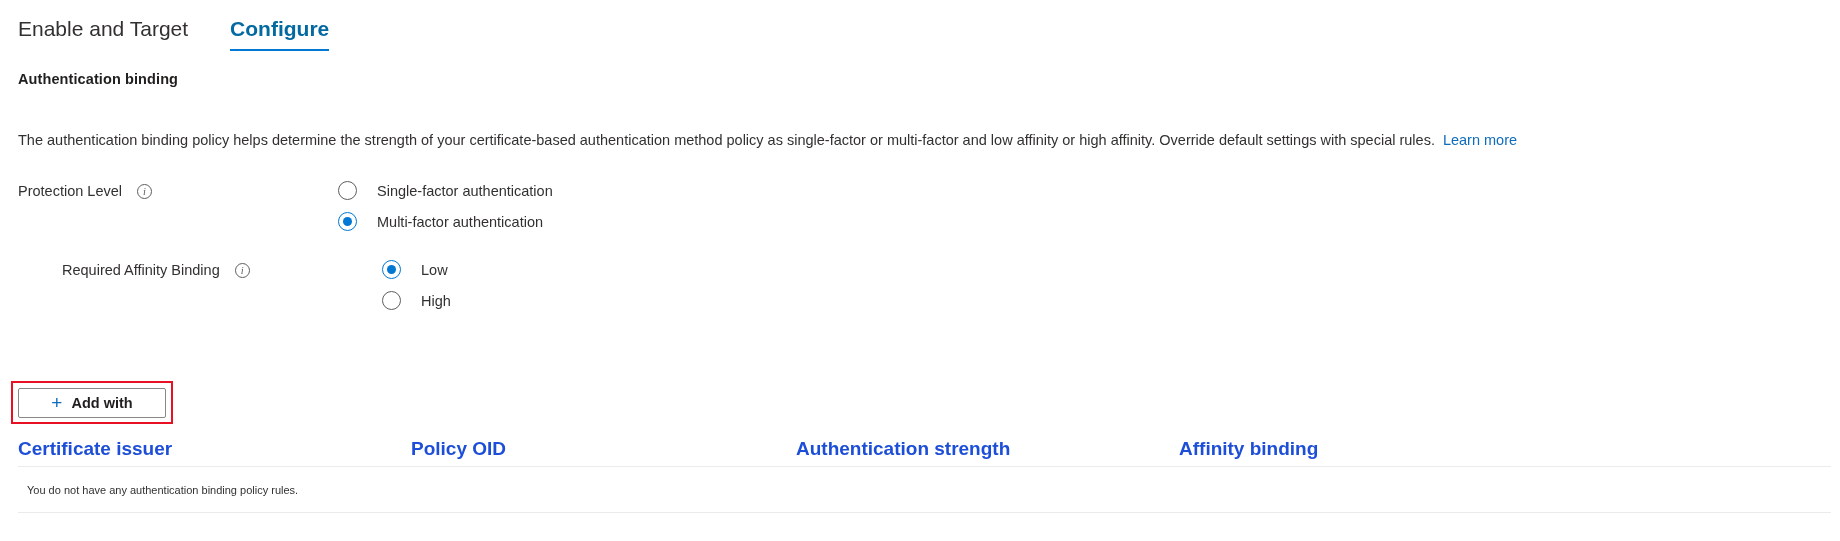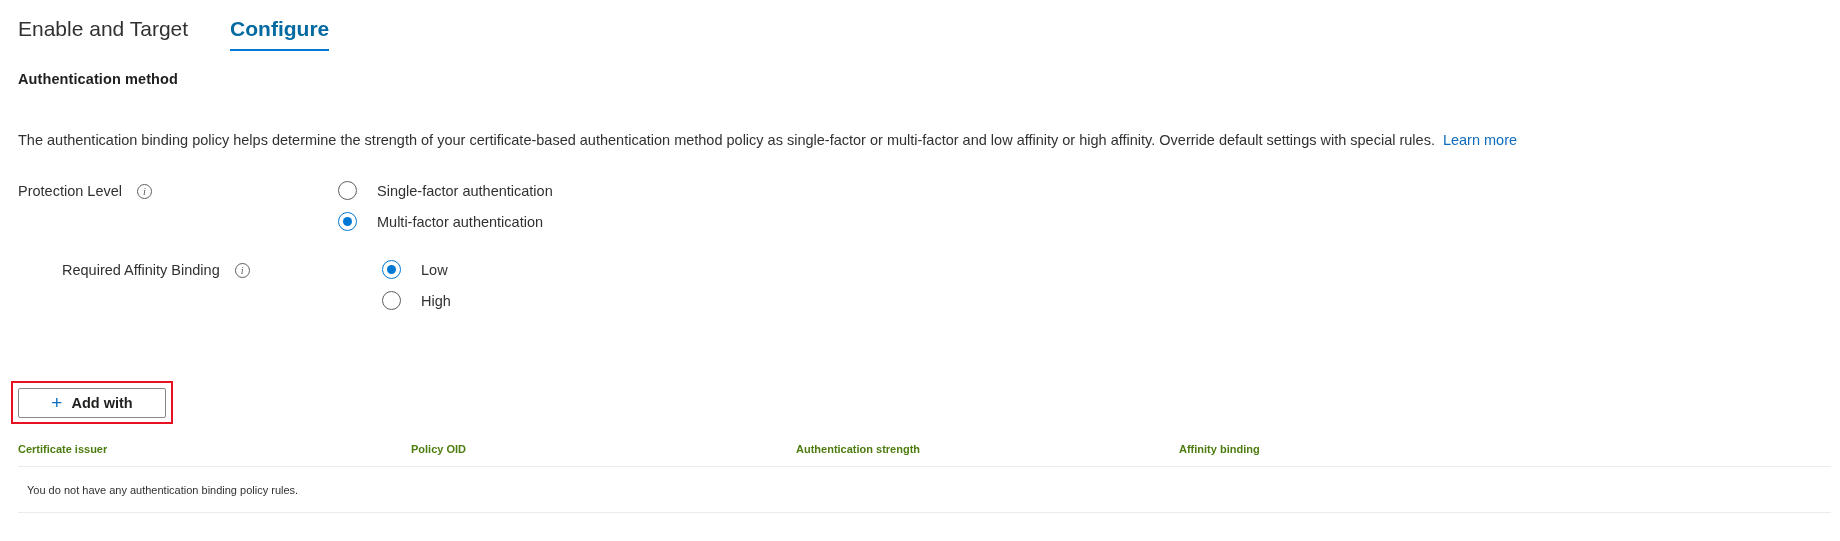--- a/index.html
+++ b/index.html
@@ -212,23 +212,23 @@
     top: 432px;
     width: 1813px;
   }
   .table-head {
     display: flex;
     align-items: center;
     height: 35px;
     border-bottom: 1px solid #edebe9;
   }
   .th {
-    font-size: 11px;
+    font-size: 19px;
     font-weight: bold;
-    color: #4d7c0f;
+    color: #1d4ed8;
     white-space: nowrap;
   }
   .th.c0 { flex: 0 0 393px; }
   .th.c1 { flex: 0 0 385px; }
   .th.c2 { flex: 0 0 383px; }
   .th.c3 { flex: 1 1 auto; }
 
   .table-empty {
     display: flex;
     align-items: center;
@@ -242,21 +242,21 @@
   }
 </style>
 </head>
 <body>
 
 <div class="tabbar">
   <button class="tab">Enable and Target</button>
   <button class="tab active">Configure</button>
 </div>
 
-<div class="section-title">Authentication method</div>
+<div class="section-title">Authentication binding</div>
 
 <p class="description">
   <span>The authentication binding policy helps determine the strength of your certificate-based authentication method policy as single-factor or multi-factor and low affinity or high affinity. Override default settings with special rules.</span><a href="#">Learn more</a>
 </p>
 
 <div class="field-row protection">
   <div class="field-label">
     <span>Protection Level</span>
     <span class="info-icon">i</span>
   </div>

